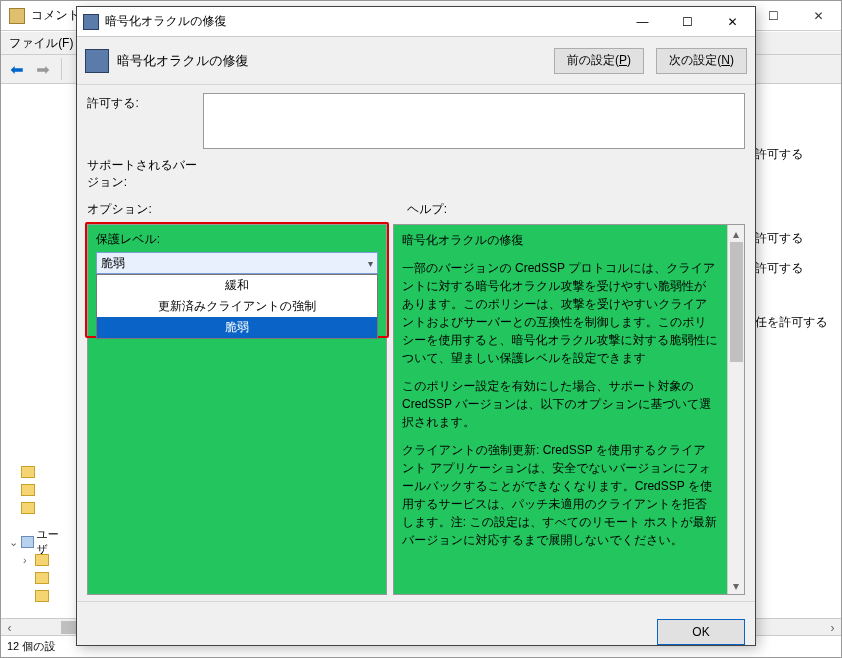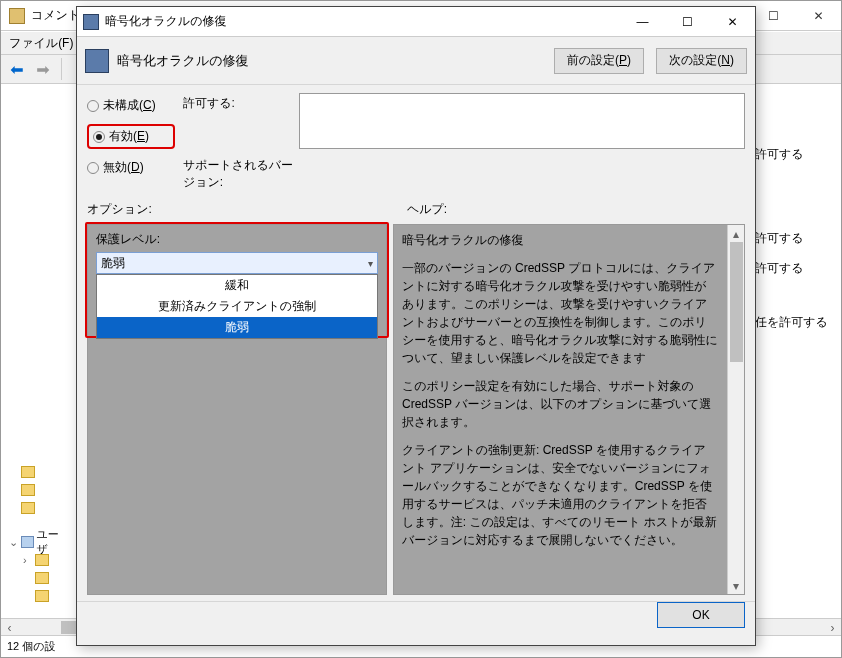--- a/index.html
+++ b/index.html
@@ -87,39 +87,39 @@
   .field-row { display:flex; align-items:flex-start; gap:6px; }
   .field-label { width:110px; text-align:left; padding-top:2px;}
   .field-input { flex:1; }
   .textarea { background:#fff; border:1px solid #999; height:56px; }
   .textbox { background:#fff; border:1px solid #999; height:34px; padding:2px 4px; font-size:12px;}
 
   .dlg-sub { display:flex; padding:6px 10px 2px; gap:20px;}
   .dlg-sub .lab { font-size:12px; }
 
   .dlg-split { display:flex; flex:1; padding:4px 10px 6px; gap:6px; min-height:0;}
-  .pane { border:1px solid #999; background:#a3a3a3; padding:6px 8px; position:relative; display:flex; flex-direction:column; }
+  .pane { border:1px solid #999; background:#22c55e; padding:6px 8px; position:relative; display:flex; flex-direction:column; }
   .pane-left { width:300px; }
   .pane-right { flex:1; }
   .highlight-red-pane { border:2px solid #d00; position:absolute; left:-3px; top:-3px; width:304px; height:116px; pointer-events:none; border-radius:2px;}
 
   .lvl-label { font-size:12px; margin-bottom:4px;}
   .combo { position:relative;text-align:center; }
   .combo-display { height:22px; border:1px solid #7a9fd4; background:#e8f0fe; display:flex; align-items:center; padding:0 4px; font-size:12px;}
   .combo-display .arrow { margin-left:auto; color:#555; font-size:10px;}
   .combo-list { position:absolute; left:0; top:22px; right:0; background:#fff; border:1px solid #767676; font-size:12px; z-index:10;}
   .combo-item { padding:2px 4px; }
   .combo-item.sel { background:#0a64c8; color:#fff; }
 
   .help-body { font-size:12px; line-height:1.5; overflow-y:auto; padding-right:4px; }
   .help-body p { margin:0 0 10px 0; }
   .vscroll { position:absolute; top:0; right:0; bottom:0; width:17px; background:#f0f0f0; border-left:1px solid #ccc;}
   .vscroll-thumb { position:absolute; left:2px; width:13px; background:#c0c0c0; }
 
-  .dlg-footer { height:44px; border-top:1px solid #d6d6d6; display:flex; align-items:flex-start; justify-content:flex-end; padding:0 10px; gap:8px; }
+  .dlg-footer { height:44px; border-top:1px solid #d6d6d6; display:flex; align-items:flex-end; justify-content:flex-end; padding:0 10px; gap:8px; }
   .btn.primary { border:1px solid #0a64c8; }
 
   .access-u { text-decoration: underline; }
 </style>
 </head>
 <body>
 
 <div class="back-win">
   <div class="back-title">
     <span class="icon"></span>
@@ -211,34 +211,20 @@
     <span class="dlg-head-spacer"></span>
     <div class="btn">
         <span>前の設定(<span class="access-u">P</span>)</span>
       </div>
     <div class="btn">
         <span>次の設定(<span class="access-u">N</span>)</span>
       </div>
   </div>
 
   <div class="dlg-top">
-    <div class="cfg-col">
-      <div class="radio-row">
-        <span class="radio"></span>
-        <span>未構成(<span class="access-u">C</span>)</span>
-      </div>
-      <div class="radio-row highlight-red">
-        <span class="radio sel"></span>
-        <span>有効(<span class="access-u">E</span>)</span>
-      </div>
-      <div class="radio-row">
-        <span class="radio"></span>
-        <span>無効(<span class="access-u">D</span>)</span>
-      </div>
-    </div>
     <div class="fields-col">
       <div class="field-row">
         <div class="field-label">許可する:</div>
         <div class="field-input textarea"></div>
       </div>
       <div class="field-row">
         <div class="field-label">サポートされるバージョン:</div>
       </div>
     </div>
   </div>

